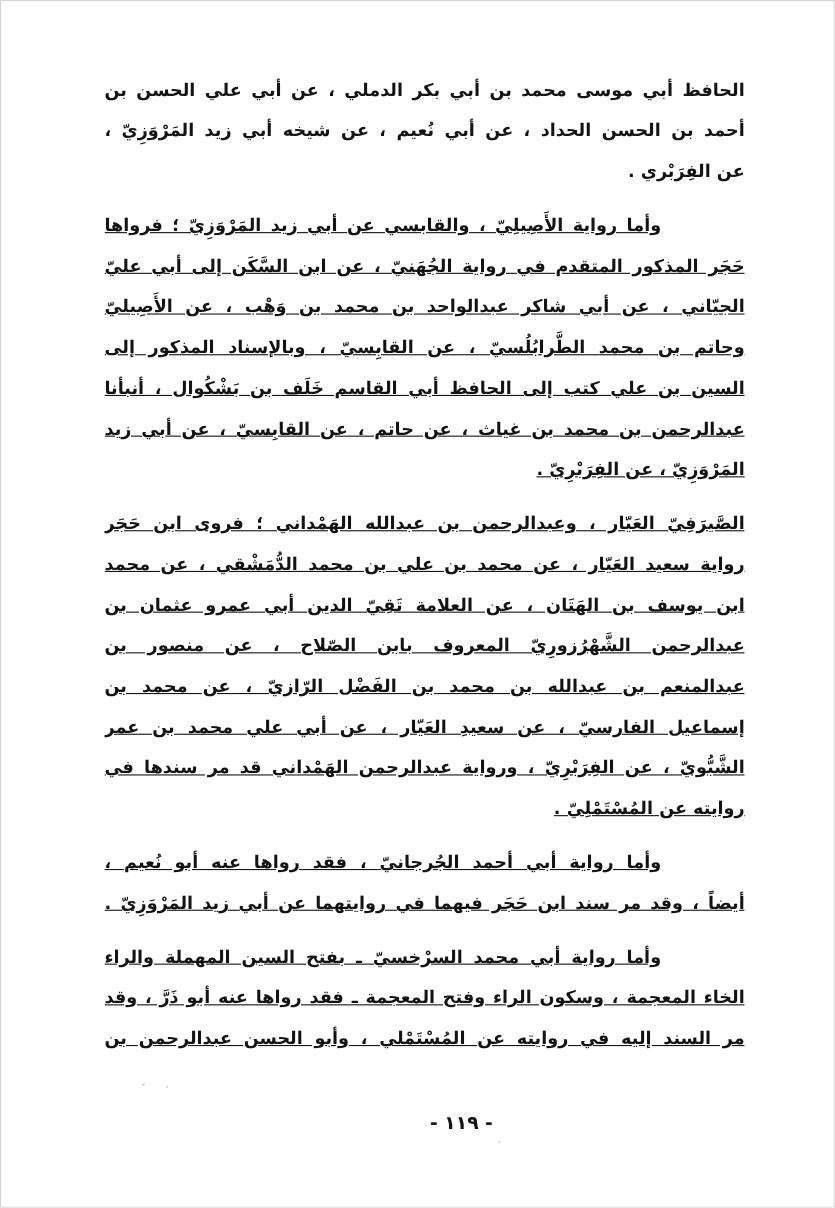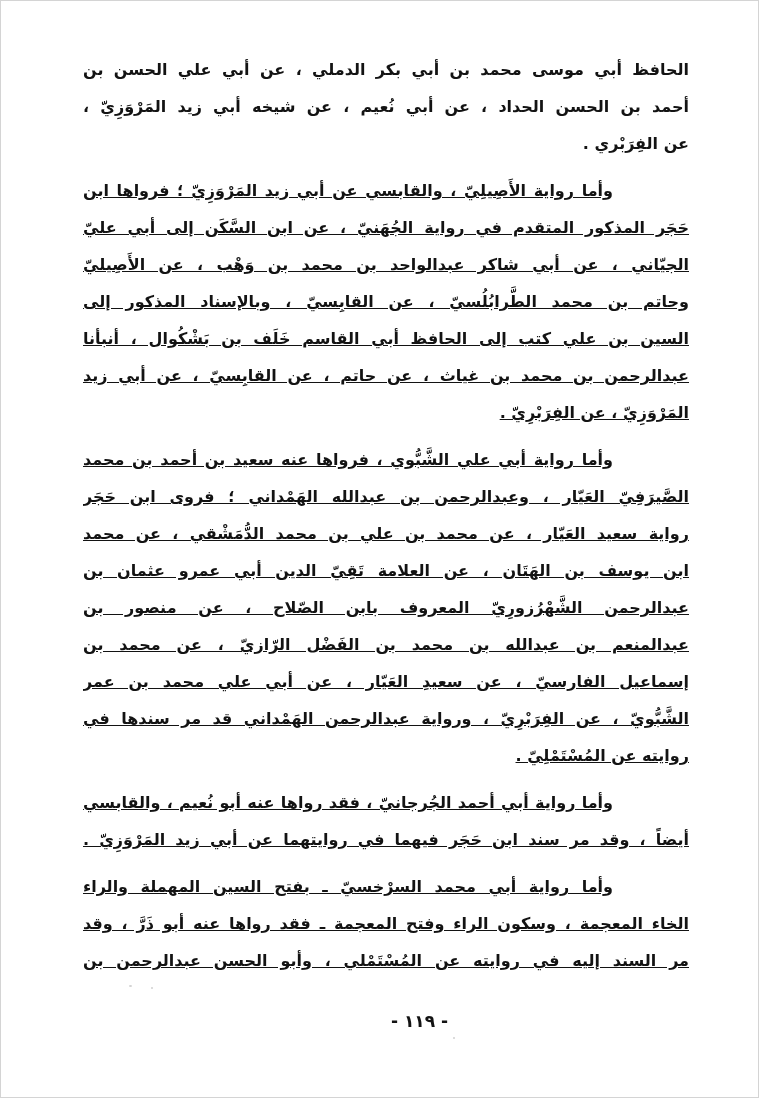--- a/index.html
+++ b/index.html
@@ -16,21 +16,21 @@
   }
   .text-block {
     position: absolute;
     top: 50px;
     right: 69px;
     width: 606px;
     color: #131313;
     font-weight: 700;
     font-size: 16px;
   }
-  .para { margin: 0; }
+  .para { margin: 12px; }
   .para + .para { margin-top: 10px; text-decoration: underline; }
   .line {
     height: 37px;
     line-height: 37px;
     white-space: nowrap;
   }
   .line.j {
     text-align: justify;
     text-align-last: justify;
     text-justify: inter-word;
@@ -74,21 +74,20 @@
       <div class="para">
         <div class="line j ind">وأما رواية الأَصِيلِيّ ، والقابسي عن أبي زيد المَرْوَزِيّ ؛ فرواها ابن</div>
         <div class="line j">حَجَر المذكور المتقدم في رواية الجُهَنيّ ، عن ابن السَّكَن إلى أبي عليّ</div>
         <div class="line j">الجيّاني ، عن أبي شاكر عبدالواحد بن محمد بن وَهْب ، عن الأَصِيليّ</div>
         <div class="line j">وحاتم بن محمد الطَّرابُلُسيّ ، عن القابِسيّ ، وبالإسناد المذكور إلى</div>
         <div class="line j">السين بن علي كتب إلى الحافظ أبي القاسم خَلَف بن بَشْكُوال ، أنبأنا</div>
         <div class="line j">عبدالرحمن بن محمد بن غياث ، عن حاتم ، عن القابِسيّ ، عن أبي زيد</div>
         <div class="line">المَرْوَزِيّ ، عن الفِرَبْرِيّ .</div>
       </div>
       <div class="para">
-        <div class="line j ind">وأما رواية أبي علي الشَّبُّوي ، فرواها عنه سعيد بن أحمد بن محمد</div>
         <div class="line j">الصَّيرَفِيّ العَيّار ، وعبدالرحمن بن عبدالله الهَمْداني ؛ فروى ابن حَجَر</div>
         <div class="line j">رواية سعيد العَيّار ، عن محمد بن علي بن محمد الدُّمَشْقي ، عن محمد</div>
         <div class="line j">ابن يوسف بن الهَتَان ، عن العلامة تَقِيّ الدين أبي عمرو عثمان بن</div>
         <div class="line j">عبدالرحمن الشَّهْرُزورِيّ المعروف بابن الصّلاح ، عن منصور بن</div>
         <div class="line j">عبدالمنعم بن عبدالله بن محمد بن الفَضْل الرّازيّ ، عن محمد بن</div>
         <div class="line j">إسماعيل الفارسيّ ، عن سعيدِ العَيّار ، عن أبي علي محمد بن عمر</div>
         <div class="line j">الشَّبُّويّ ، عن الفِرَبْرِيّ ، ورواية عبدالرحمن الهَمْداني قد مر سندها في</div>
         <div class="line">روايته عن المُسْتَمْلِيّ .</div>
       </div>
       <div class="para">

